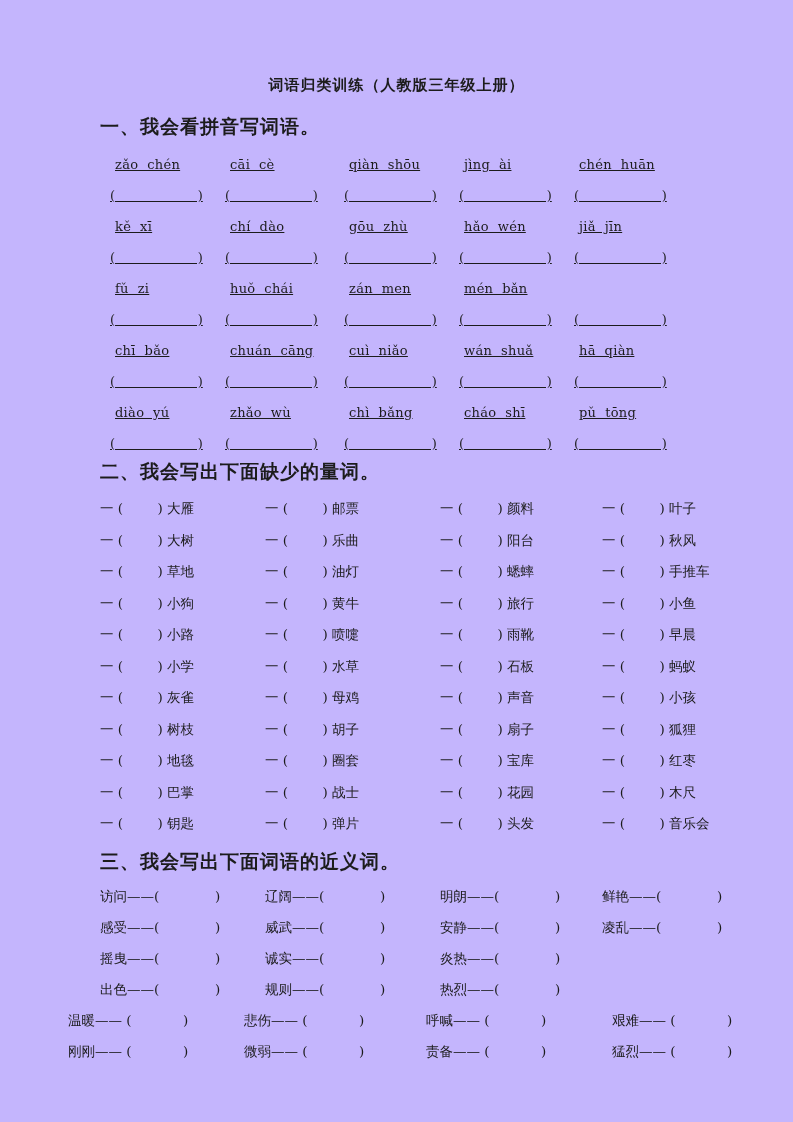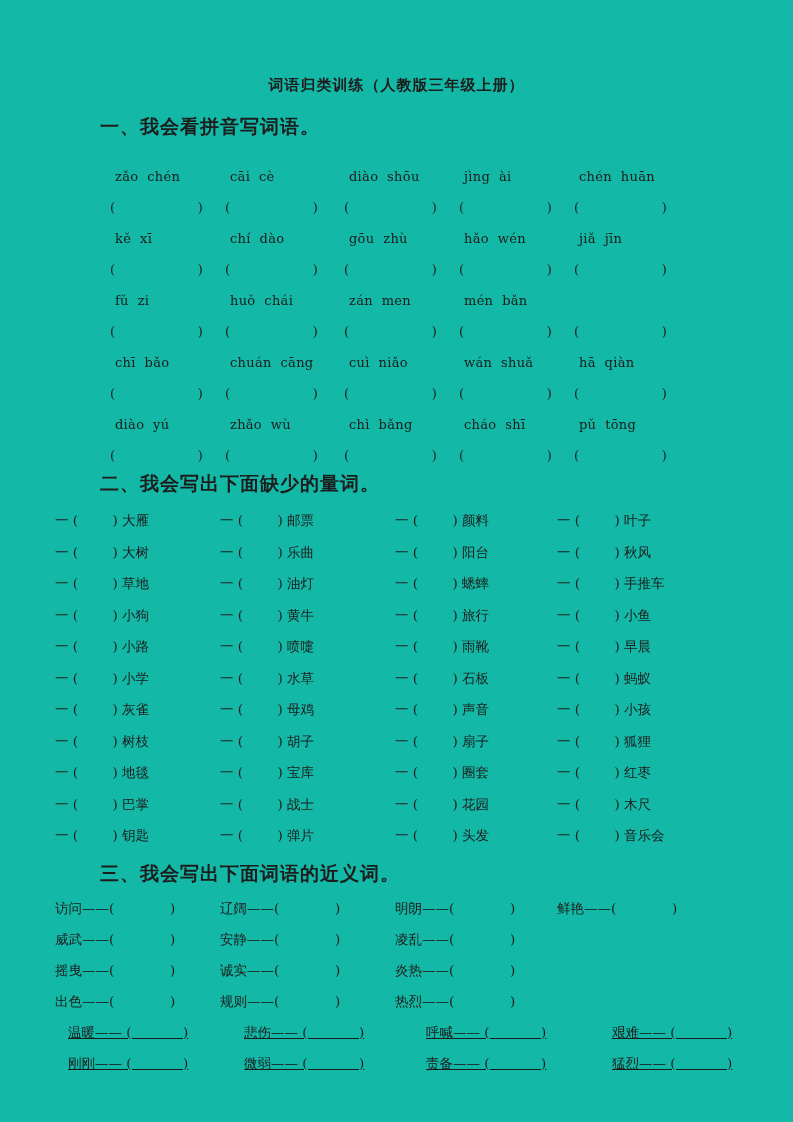--- a/index.html
+++ b/index.html
@@ -1,19 +1,19 @@
 <!DOCTYPE html>
 <html><head>
 <meta charset="utf-8">
 <style>
   html,body{margin:0;padding:0;background:#ffffff;}
   .page{
     position:relative;
     width:793px;height:1122px;
-    background:#14b8a6;
+    background:#c4b5fd;
     color:#1c1c1c;
     font-family:"DejaVu Serif","Liberation Serif",serif;
     overflow:hidden;
   }
   .title{
     padding-top:76px;
     text-align:center;
     font-family:"Liberation Sans","DejaVu Sans",sans-serif;
     font-weight:bold;
     font-size:15px;
@@ -22,61 +22,60 @@
   .heading{
     margin-left:100px;
     font-family:"Liberation Sans","DejaVu Sans",sans-serif;
     font-weight:bold;
     font-size:19px;
     letter-spacing:1px;
   }
   .h1m{margin-top:19px;}
   .h2m{margin-top:0;}
   .h3m{margin-top:9px;}
-  .s1{margin-top:21px;}
+  .s1{margin-top:9px;text-decoration:underline;}
   .line{
     display:grid;
     grid-template-columns:115px 119px 115px 115px 1fr;
     padding-left:110px;
     height:31px;line-height:31px;
     font-size:13px;
   }
   .line>span{white-space:pre;}
   .py{letter-spacing:0.3px;padding-left:5px;}
   .s2{margin-top:8px;}
   .s3{margin-top:6px;}
   .r2{
     display:grid;
     grid-template-columns:165px 175px 162px 1fr;
-    padding-left:55px;
+    padding-left:100px;
     height:31.5px;line-height:31.5px;
     font-size:13.5px;
   }
   .r2>span{white-space:pre;}
   .r3{height:31px;line-height:31px;}
   .rb{
     padding-left:68px;
     grid-template-columns:176px 182px 186px 1fr;
-    text-decoration:underline;
   }
 </style>
 </head>
 <body>
 
 <div class="page">
 
   <div class="title">词语归类训练（人教版三年级上册）</div>
 
   <div class="heading h1m">一、我会看拼音写词语。</div>
 
   <div class="s1">
     <div class="line">
         <span class="py">zǎo  chén</span>
         <span class="py">cāi  cè</span>
-        <span class="py">diào  shōu</span>
+        <span class="py">qiàn  shōu</span>
         <span class="py">jìng  ài</span>
         <span class="py">chén  huān</span>
       </div>
     <div class="line">
         <span>(                    )</span>
         <span>(                    )</span>
         <span>(                    )</span>
         <span>(                    )</span>
         <span>(                    )</span>
       </div>
@@ -187,22 +186,22 @@
         <span>一 (        ) 小孩</span>
       </div>
     <div class="r2">
         <span>一 (        ) 树枝</span>
         <span>一 (        ) 胡子</span>
         <span>一 (        ) 扇子</span>
         <span>一 (        ) 狐狸</span>
       </div>
     <div class="r2">
         <span>一 (        ) 地毯</span>
+        <span>一 (        ) 圈套</span>
         <span>一 (        ) 宝库</span>
-        <span>一 (        ) 圈套</span>
         <span>一 (        ) 红枣</span>
       </div>
     <div class="r2">
         <span>一 (        ) 巴掌</span>
         <span>一 (        ) 战士</span>
         <span>一 (        ) 花园</span>
         <span>一 (        ) 木尺</span>
       </div>
     <div class="r2">
         <span>一 (        ) 钥匙</span>
@@ -215,20 +214,21 @@
   <div class="heading h3m">三、我会写出下面词语的近义词。</div>
 
   <div class="s3">
     <div class="r2 r3">
         <span>访问——(             )</span>
         <span>辽阔——(             )</span>
         <span>明朗——(             )</span>
         <span>鲜艳——(             )</span>
       </div>
     <div class="r2 r3">
+        <span>感受——(             )</span>
         <span>威武——(             )</span>
         <span>安静——(             )</span>
         <span>凌乱——(             )</span>
       </div>
     <div class="r2 r3">
         <span>摇曳——(             )</span>
         <span>诚实——(             )</span>
         <span>炎热——(             )</span>
       </div>
     <div class="r2 r3">

